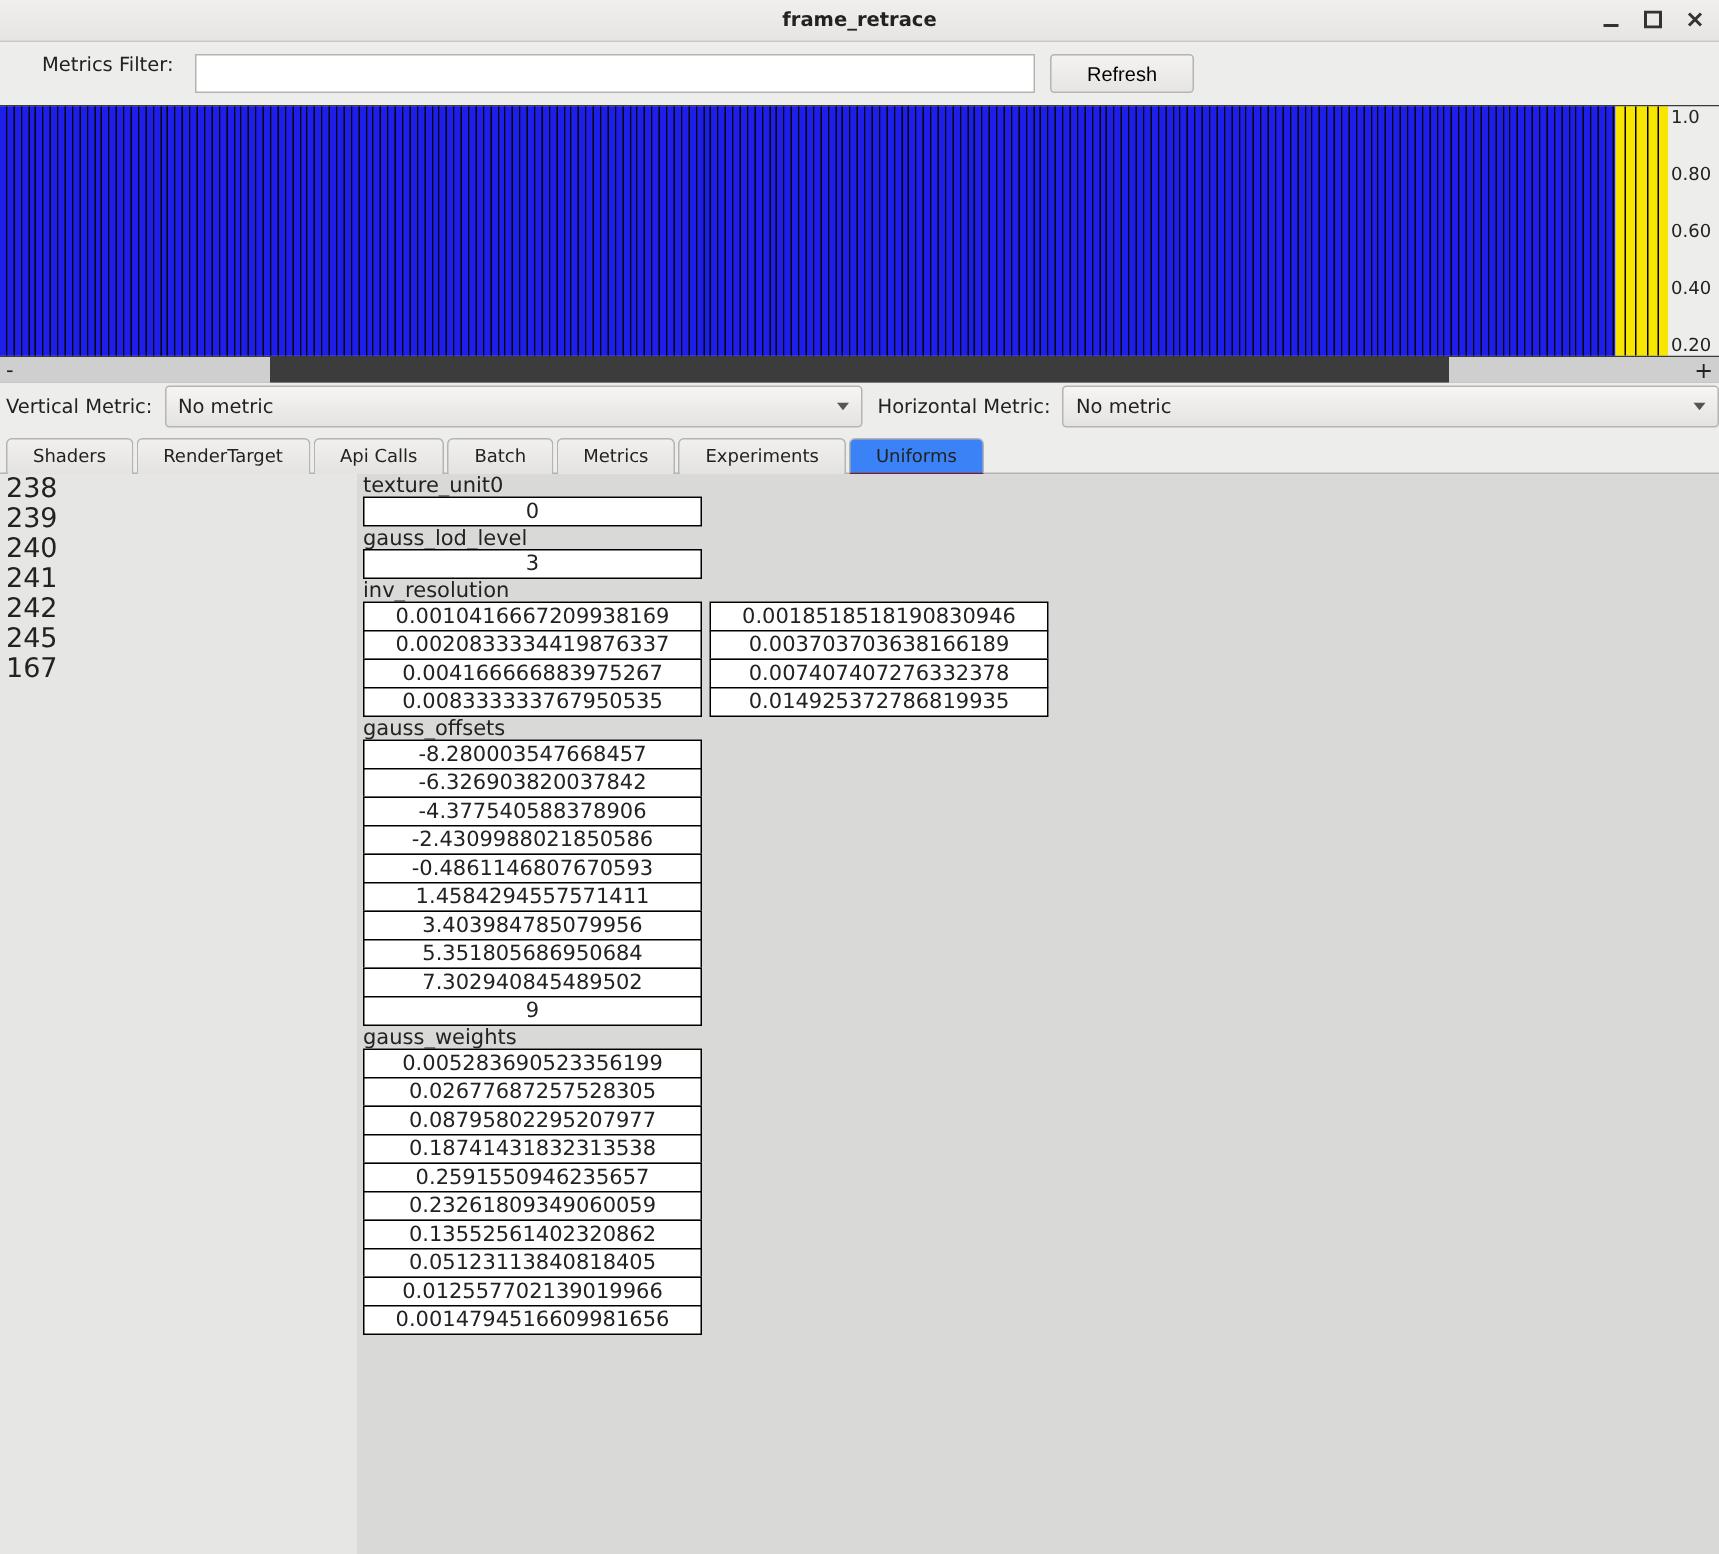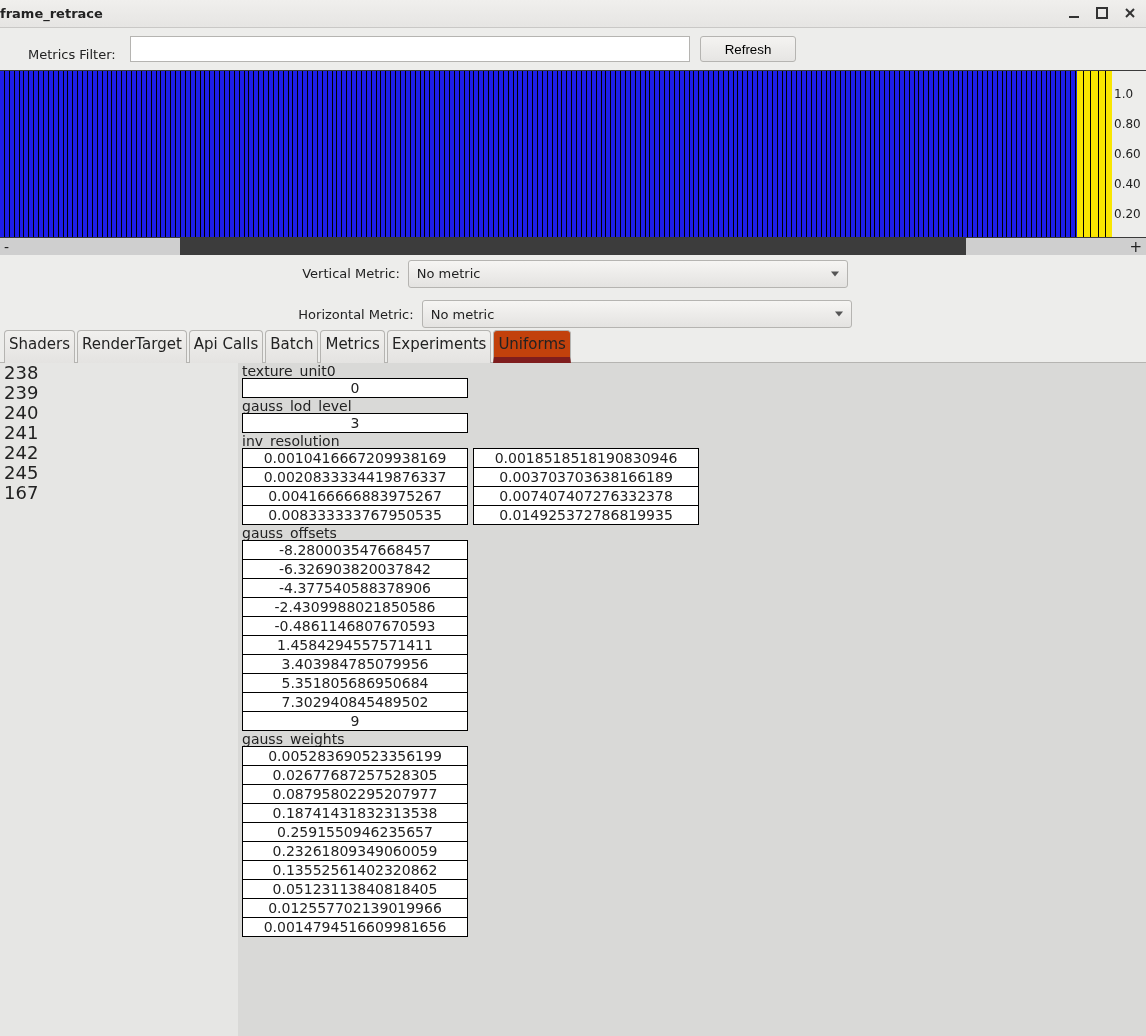--- a/index.html
+++ b/index.html
@@ -12,37 +12,38 @@
     width: 1146px;
     height: 1036px;
     overflow: hidden;
   }
   .titlebar {
     height: 28px;
     background: linear-gradient(#f0efed, #e6e5e3);
     border-bottom: 1px solid #c9c8c6;
     display: flex;
     align-items: center;
+    justify-content: center;
     position: relative;
     font-weight: bold;
   }
   .titlebar .btns {
     position: absolute; right: 2px; top: 2px;
     display: flex;
     gap: 0;
   }
   .titlebar .btn {
     width: 28px; height: 22px;
     display:flex; align-items:center; justify-content:center;
     font-family: "DejaVu Sans", sans-serif;
     font-size: 13px;
   }
   .toolbar-row {
     display:flex;
-    align-items:flex-end;
+    align-items:flex-start;
     padding: 8px 10px 8px 28px;
     gap: 8px;
   }
   .metrics-filter-label { margin-right: 6px; white-space:nowrap;}
   .metrics-filter-input {
     flex: 0 0 560px;
     height: 26px;
     border: 1px solid #b5b4b1;
     background: #fff;
     padding: 2px 4px;
@@ -81,21 +82,21 @@
   .highlight-band .hbar {
     flex:1;
     border-left:1px solid #000;
   }
   .highlight-band .hbar:first-child { border-left:none; }
   .axis-labels {
     width: 34px;
     background: #ededeb;
     display:flex;
     flex-direction:column;
-    justify-content:center;
+    justify-content:space-between;
     font-size:12px;
     padding-left:2px;
     gap:16px;
   }
   .hscroll {
     height: 17px;
     display:flex;
     background: #888;
   }
   .hscroll .scrollbtn {
@@ -107,21 +108,20 @@
   }
   .hscroll .scrollbtn span { position:absolute; }
   .hscroll .scrollbtn.left span { left:4px; }
   .hscroll .scrollbtn.right span { right:4px; font-size:15px; }
   .hscroll .track { flex:1; background: #3c3c3c; }
   .metric-selects {
     display:flex;
     padding: 2px 0 2px 4px;
     gap: 10px;
     align-items:center;
-    flex-direction:column;
   }
   .metric-selects .half { display:flex; align-items:center; gap:8px; }
   .metric-selects .half:first-child { flex:0 0 50%; }
   .metric-selects label { white-space:nowrap; }
   .select-box {
     height:28px;
     background:linear-gradient(#f6f5f3,#e4e3e1);
     border:1px solid #b5b4b1;
     border-radius:3px;
     display:flex;
@@ -140,32 +140,32 @@
   .half-left .select-box { width:440px; }
   .half-right .select-box { width:430px; }
   .tabs {
     display:flex;
     gap:2px;
     padding: 4px 4px 0 4px;
     border-bottom: 1px solid #b5b4b1;
     background:#ededeb;
   }
   .tab {
-    padding: 4px 4px;
+    padding: 4px 17px;
     border: 1px solid #b5b4b1;
     border-bottom: none;
     border-radius: 4px 4px 0 0;
     background: linear-gradient(#f1f0ee,#e4e3e1);
-    font-size:15px;
+    font-size:12px;
     position:relative;
     top:1px;
   }
   .tab.active {
-    background: #c2410c;
-    border-bottom: 6px solid #7f1d1d;
+    background: #3b82f6;
+    border-bottom: 1px solid #7f1d1d;
   }
   .content-area {
     flex:1;
     display:flex;
     background:#d9d9d7;
     height: calc(1036px - 28px - 46px - 168px - 17px - 32px - 31px);
   }
   .main-flex { display:flex; flex-direction:column; height:1036px; }
   .id-list {
     width: 238px;

